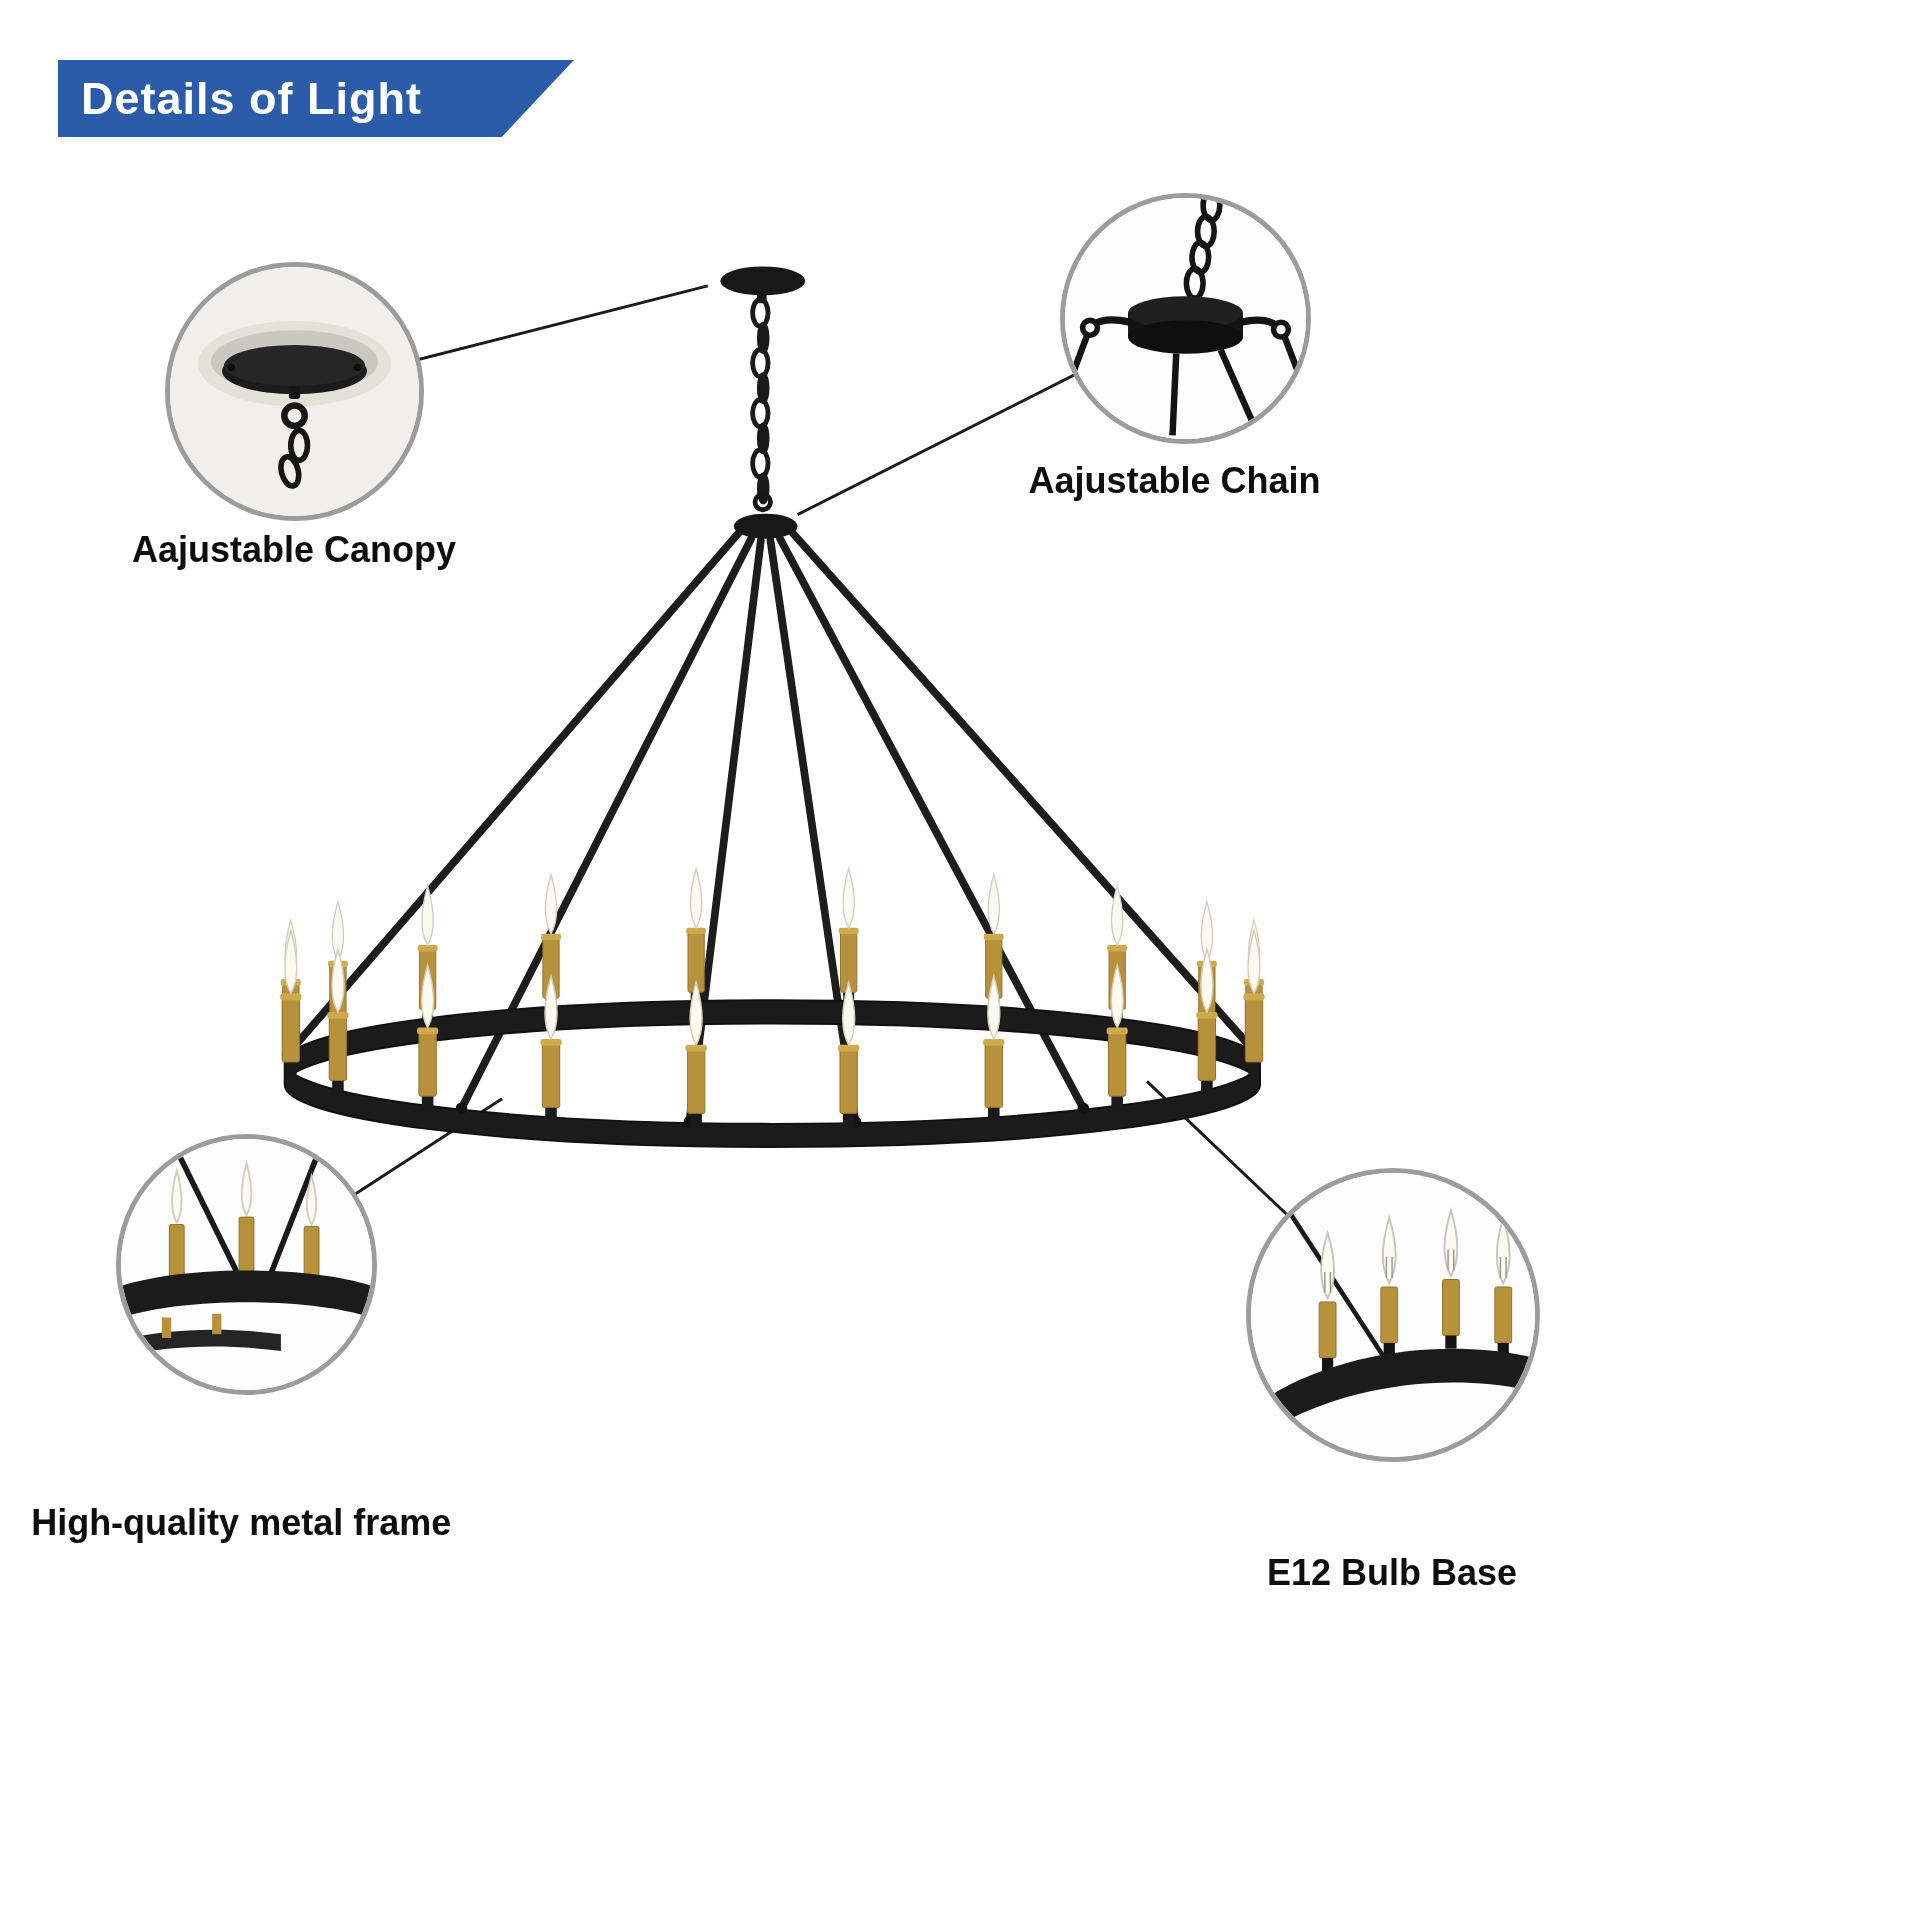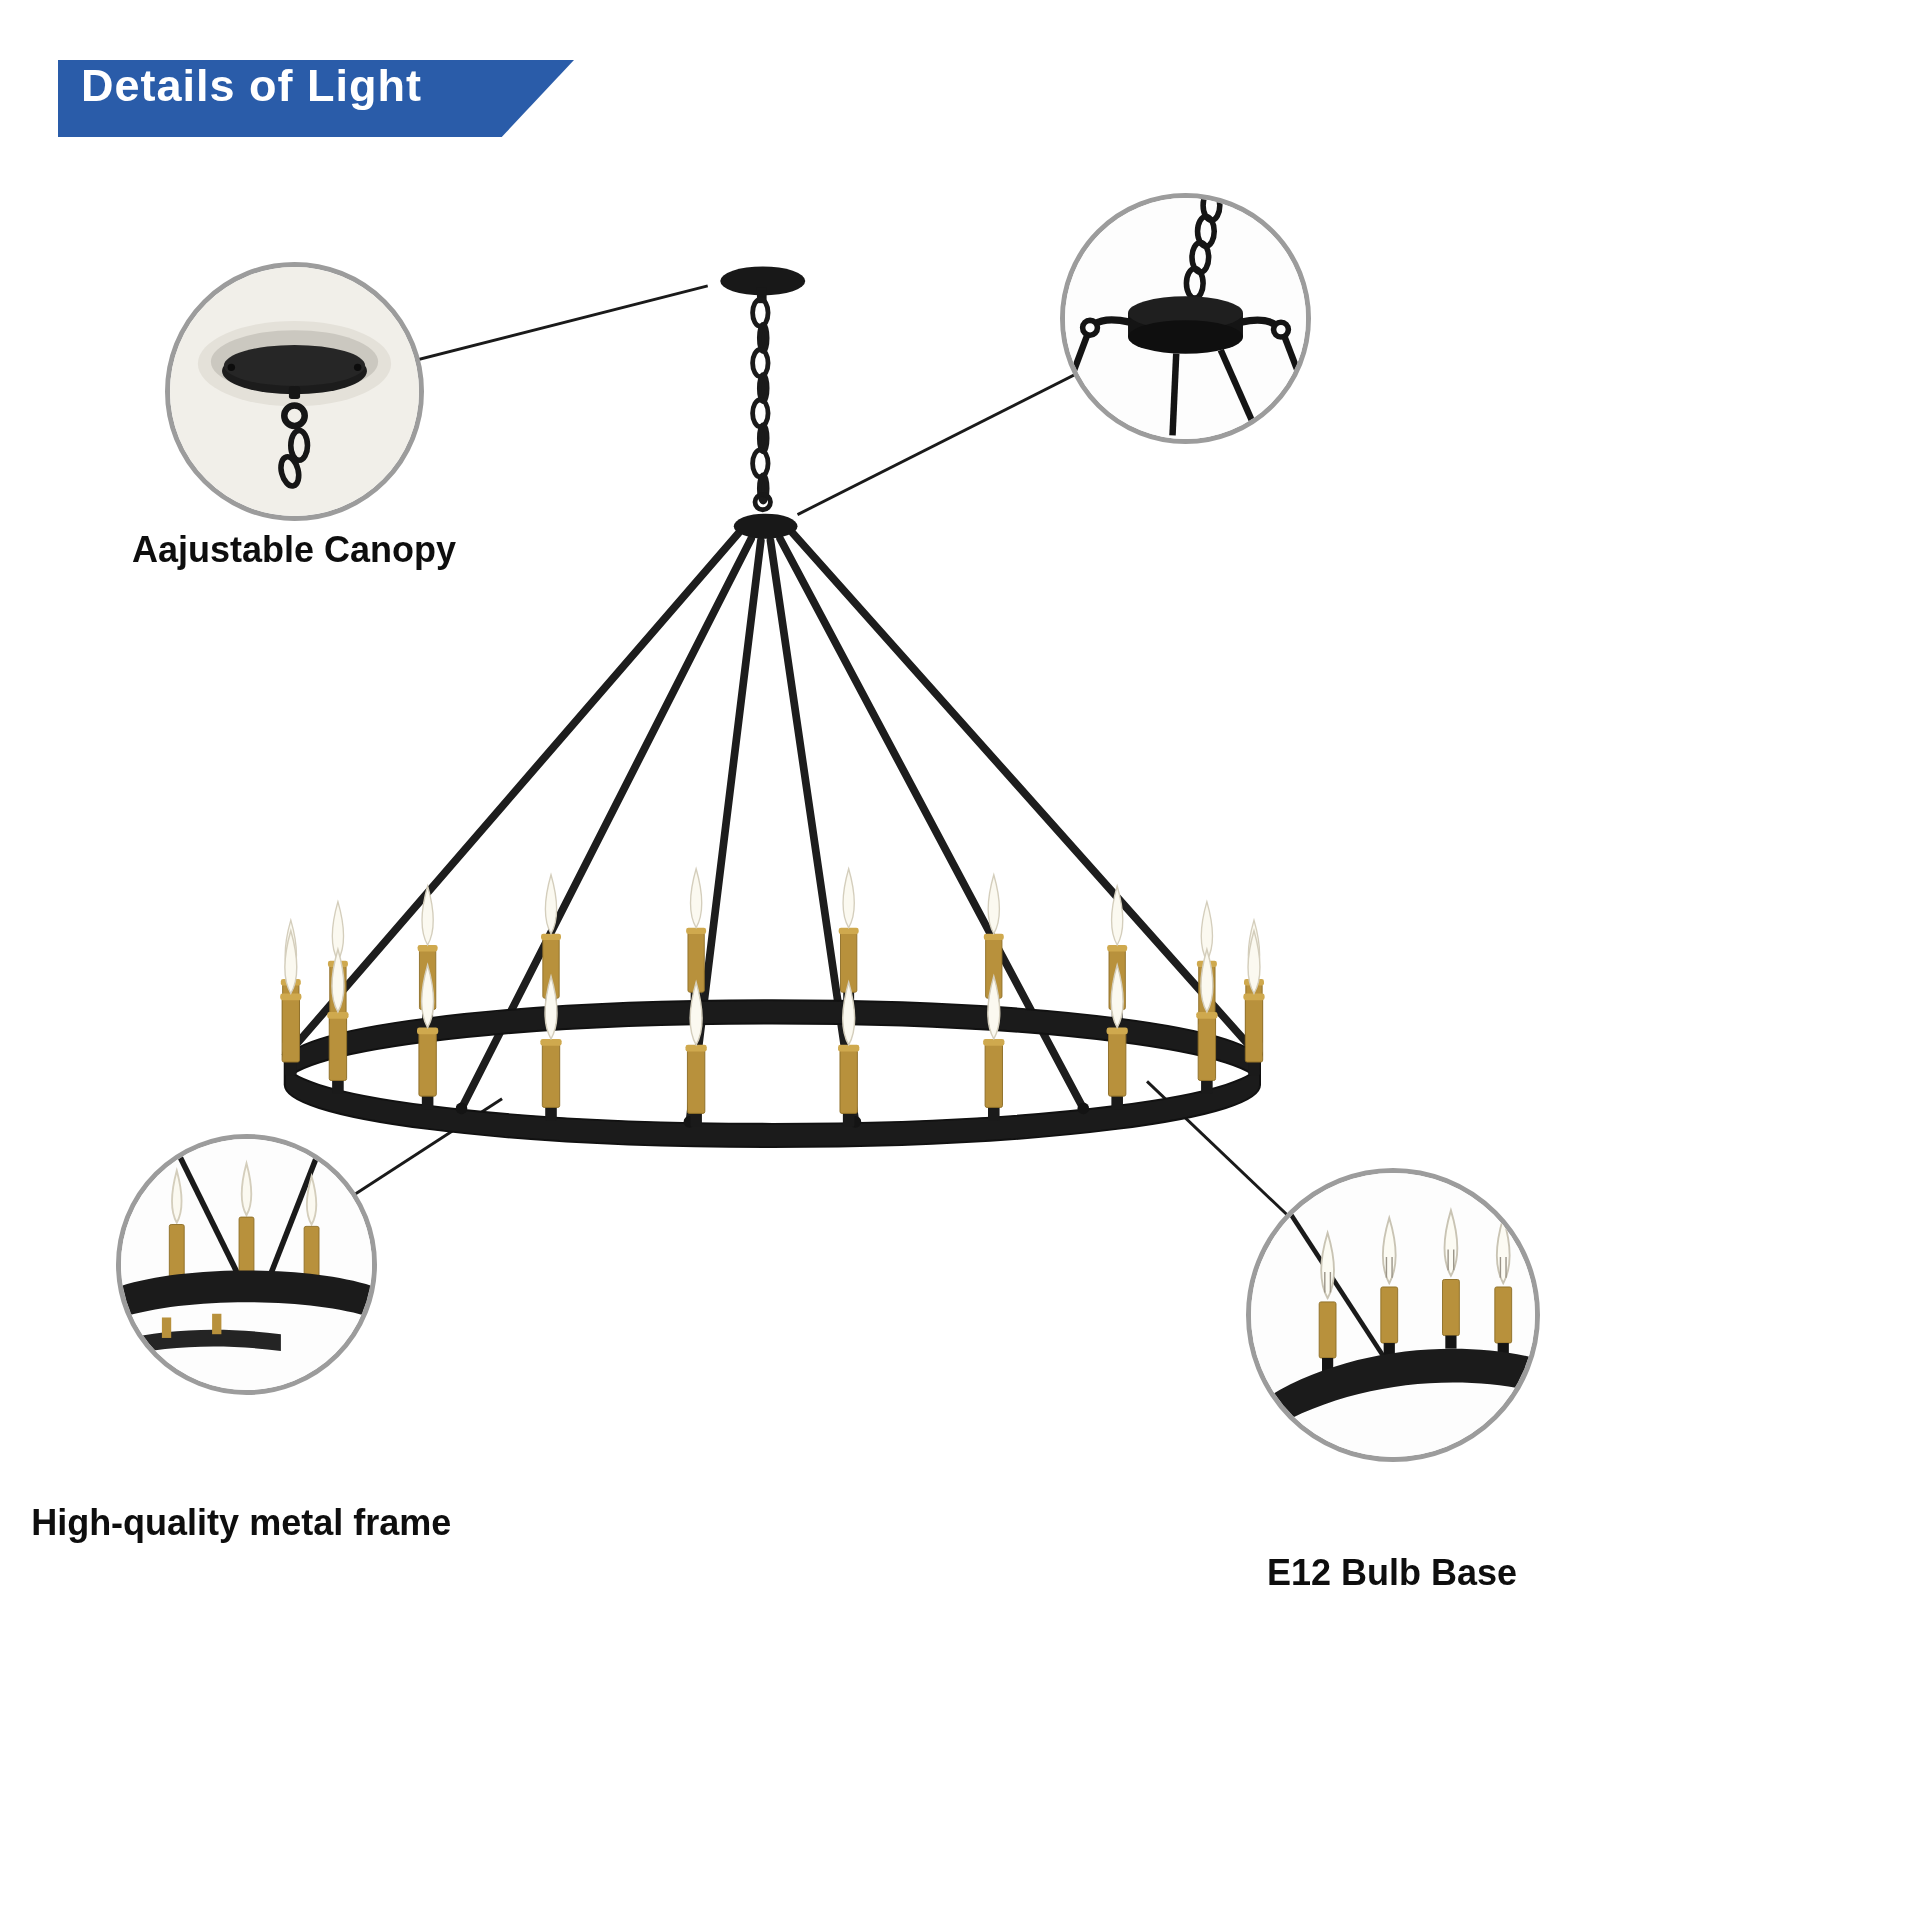--- a/index.html
+++ b/index.html
@@ -7,21 +7,21 @@
     width:1931px;height:1931px;background:#ffffff;
     font-family:"Liberation Sans",sans-serif;
     position:relative;overflow:hidden;
   }
   .page{position:absolute;inset:0;}
   #main-art{position:absolute;left:0;top:0;width:1931px;height:1931px;}
   .banner{
     position:absolute;left:58px;top:60px;width:516px;height:77px;
     background:var(--banner-blue,#2a5ca9);
     clip-path:polygon(0 0,100% 0,86% 100%,0 100%);
-    display:flex;padding-left:23px;box-sizing:border-box;
+    display:flex;align-items:center;padding-left:23px;box-sizing:border-box;
   }
   .banner .banner-text{
     color:#ffffff;font-size:45px;font-weight:700;letter-spacing:1px;white-space:nowrap;
   }
   .callout{
     position:absolute;border-radius:50%;
     border:5.8px solid var(--circle-border,#9c9c9c);
     background:#ffffff;overflow:hidden;box-sizing:border-box;
   }
   .callout svg{display:block;width:100%;height:100%;}
@@ -320,19 +320,20 @@
           <rect x="-9" y="-74" width="18" height="60" rx="2" fill="#b8913c" stroke="#8f6f28"></rect>
           <rect x="-6" y="-14" width="12" height="14" fill="#141414"></rect>
         </g>
       </g>
       <circle cx="152" cy="214" r="6" fill="#111111"></circle>
       <path d="M0,252 C84,190 210,176 304,198 L304,234 C210,212 88,226 0,288 Z" fill="#1b1b1b"></path>
     </svg>
   </div>
 
   <div class="label" id="label-canopy">Aajustable Canopy</div>
+  <div class="label" id="label-chain">Aajustable Chain</div>
   <div class="label" id="label-frame">
     <div>High-quality metal frame</div>
   </div>
   <div class="label" id="label-bulb">E12 Bulb Base</div>
 
 </div>
 
 
 </body></html>

